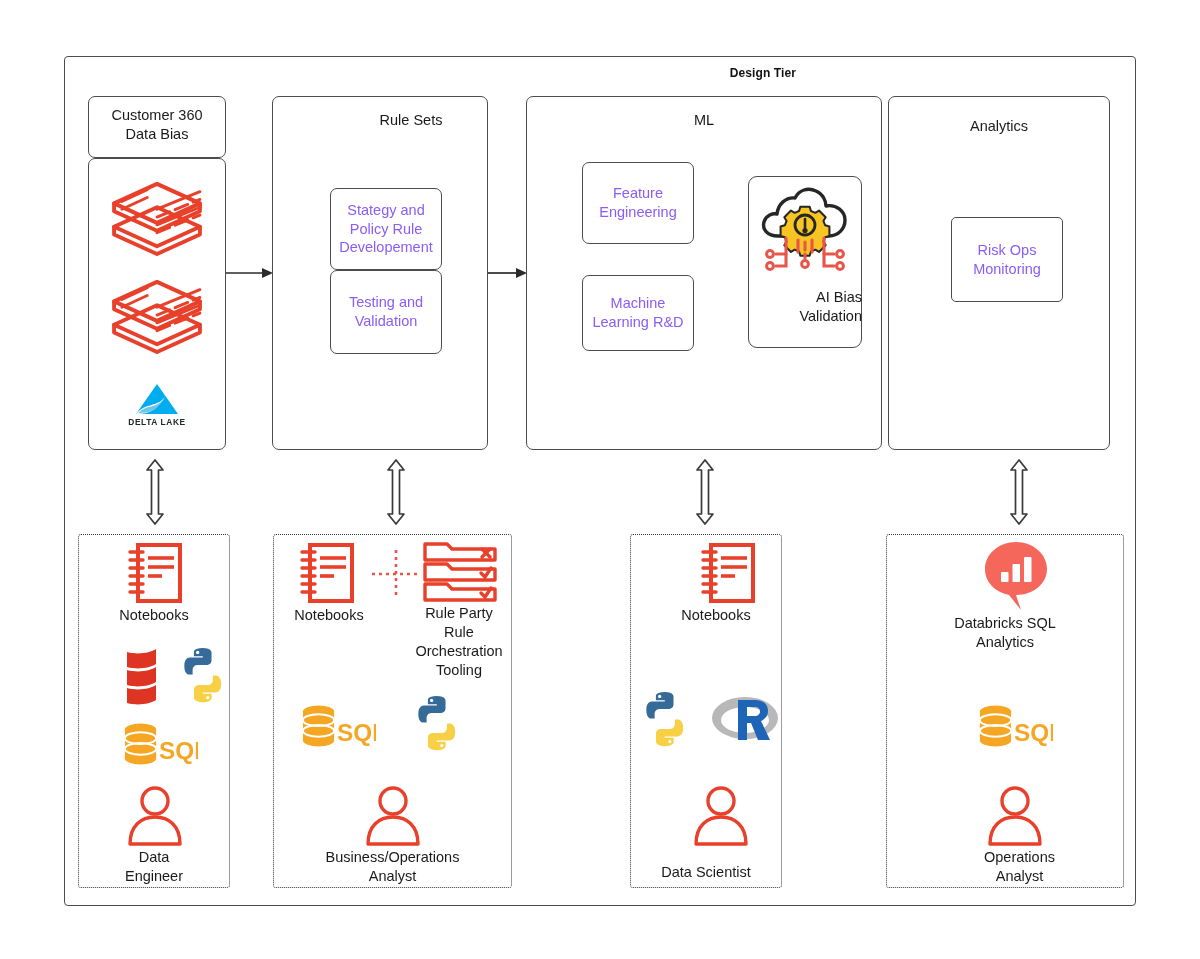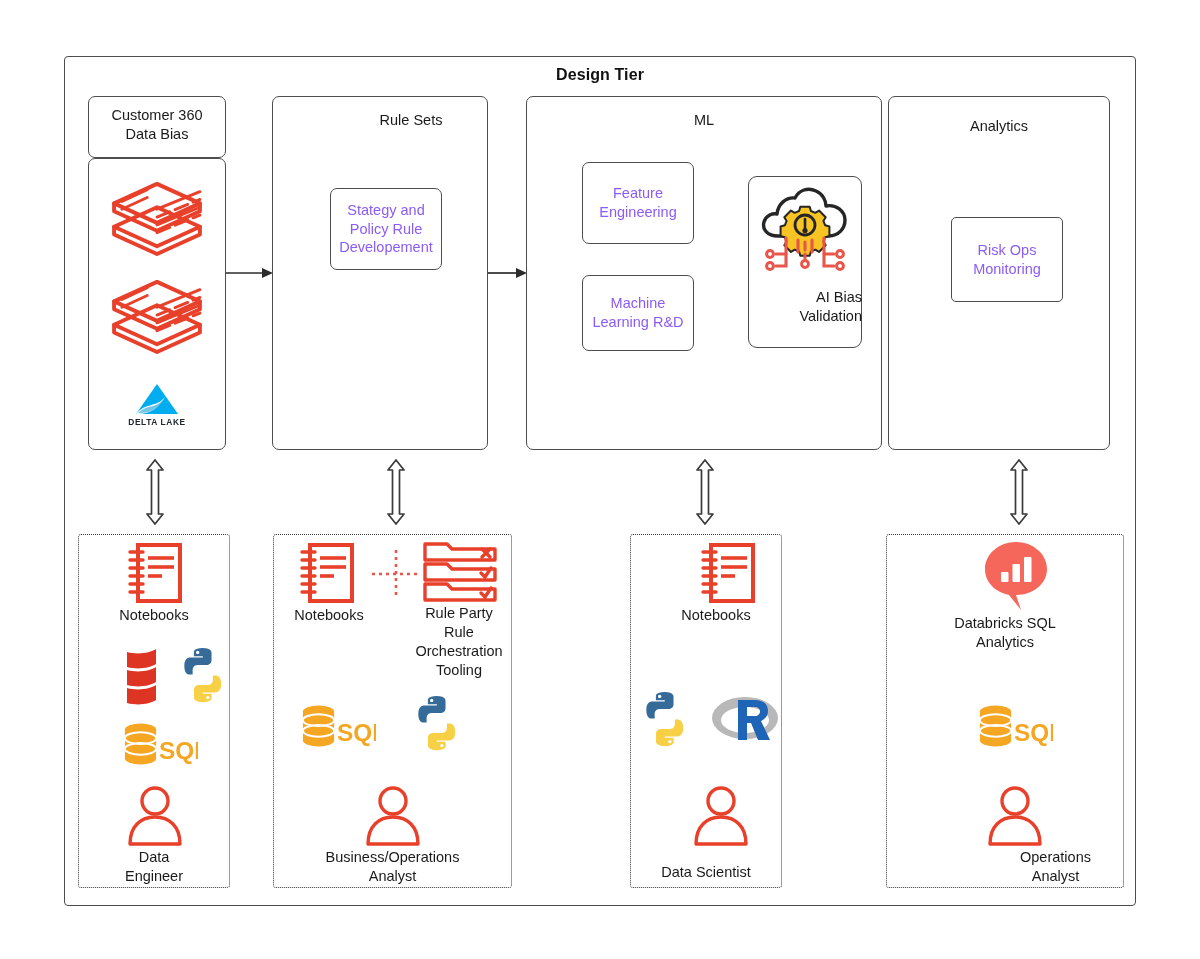--- a/index.html
+++ b/index.html
@@ -6,21 +6,21 @@
   body{font-family:"Liberation Sans",sans-serif;color:#1a1a1a;}
   #canvas{position:relative;width:1200px;height:959px;background:#ffffff;overflow:hidden;}
 
   .abs{position:absolute;box-sizing:border-box;}
 
   
   .outer-box{
     border:1.6px solid #4d4d4d;border-radius:4px;background:#fff;
   }
   .tier-title{
-    font-size:16px;font-weight:bold;color:#111;text-align:center;
+    font-size:12px;font-weight:bold;color:#111;text-align:right;
     letter-spacing:.1px;
   }
 
   
   .card{
     border:1.6px solid #4d4d4d;border-radius:7px;background:#fff;
   }
   .card-label{
     font-size:14.5px;color:#1a1a1a;text-align:center;line-height:1.28;
   }
@@ -113,20 +113,23 @@
       <polygon points="36,2 47,7 36,12" fill="#2b2b2b"></polygon>
     </svg>
   </div>
 
   <div class="abs card" style="left:272px;top:96px;width:216px;height:354px;"></div>
   <div class="abs card-label" style="left:272px;top:111px;width:232px;padding-left:46px;">Rule Sets</div>
 
   <div class="abs sub-card" style="left:330px;top:188px;width:112px;height:82px;">
     <div class="txt">Stategy and Policy Rule Developement</div>
   </div>
+  <div class="abs sub-card" style="left:330px;top:270px;width:112px;height:84px;">
+    <div class="txt">Testing and Validation</div>
+  </div>
 
   <div class="abs" style="left:488px;top:266px;width:40px;height:14px;">
     <svg width="40" height="14" viewBox="0 0 40 14">
       <line x1="0" y1="7" x2="28" y2="7" stroke="#2b2b2b" stroke-width="1.7"></line>
       <polygon points="28,2 39,7 28,12" fill="#2b2b2b"></polygon>
     </svg>
   </div>
 
   <div class="abs card" style="left:526px;top:96px;width:356px;height:354px;"></div>
   <div class="abs card-label" style="left:526px;top:111px;width:356px;">ML</div>
@@ -473,18 +476,18 @@
       <text x="38" y="41" font-family="'Liberation Sans',sans-serif" font-size="25" font-weight="bold" fill="#f5a623">SQL</text>
     </svg>
   </div>
 
   <div class="abs" style="left:984px;top:784px;width:62px;height:62px;">
     <svg viewBox="0 0 62 62" width="62" height="62">
       <circle cx="31" cy="17" r="13" fill="none" stroke="#e8402a" stroke-width="3.4"></circle>
       <path d="M6 60 C6 42 17 33 31 33 C45 33 56 42 56 60 Z" fill="none" stroke="#e8402a" stroke-width="3.4" stroke-linejoin="round"></path>
     </svg>
   </div>
-  <div class="abs icon-caption" style="left:886px;top:848px;width:267px;margin-left:36px;">
+  <div class="abs icon-caption" style="left:886px;top:848px;width:267px;">
     <div>Operations</div>
     <div>Analyst</div>
   </div>
 
 </div>
 
 </body></html>

